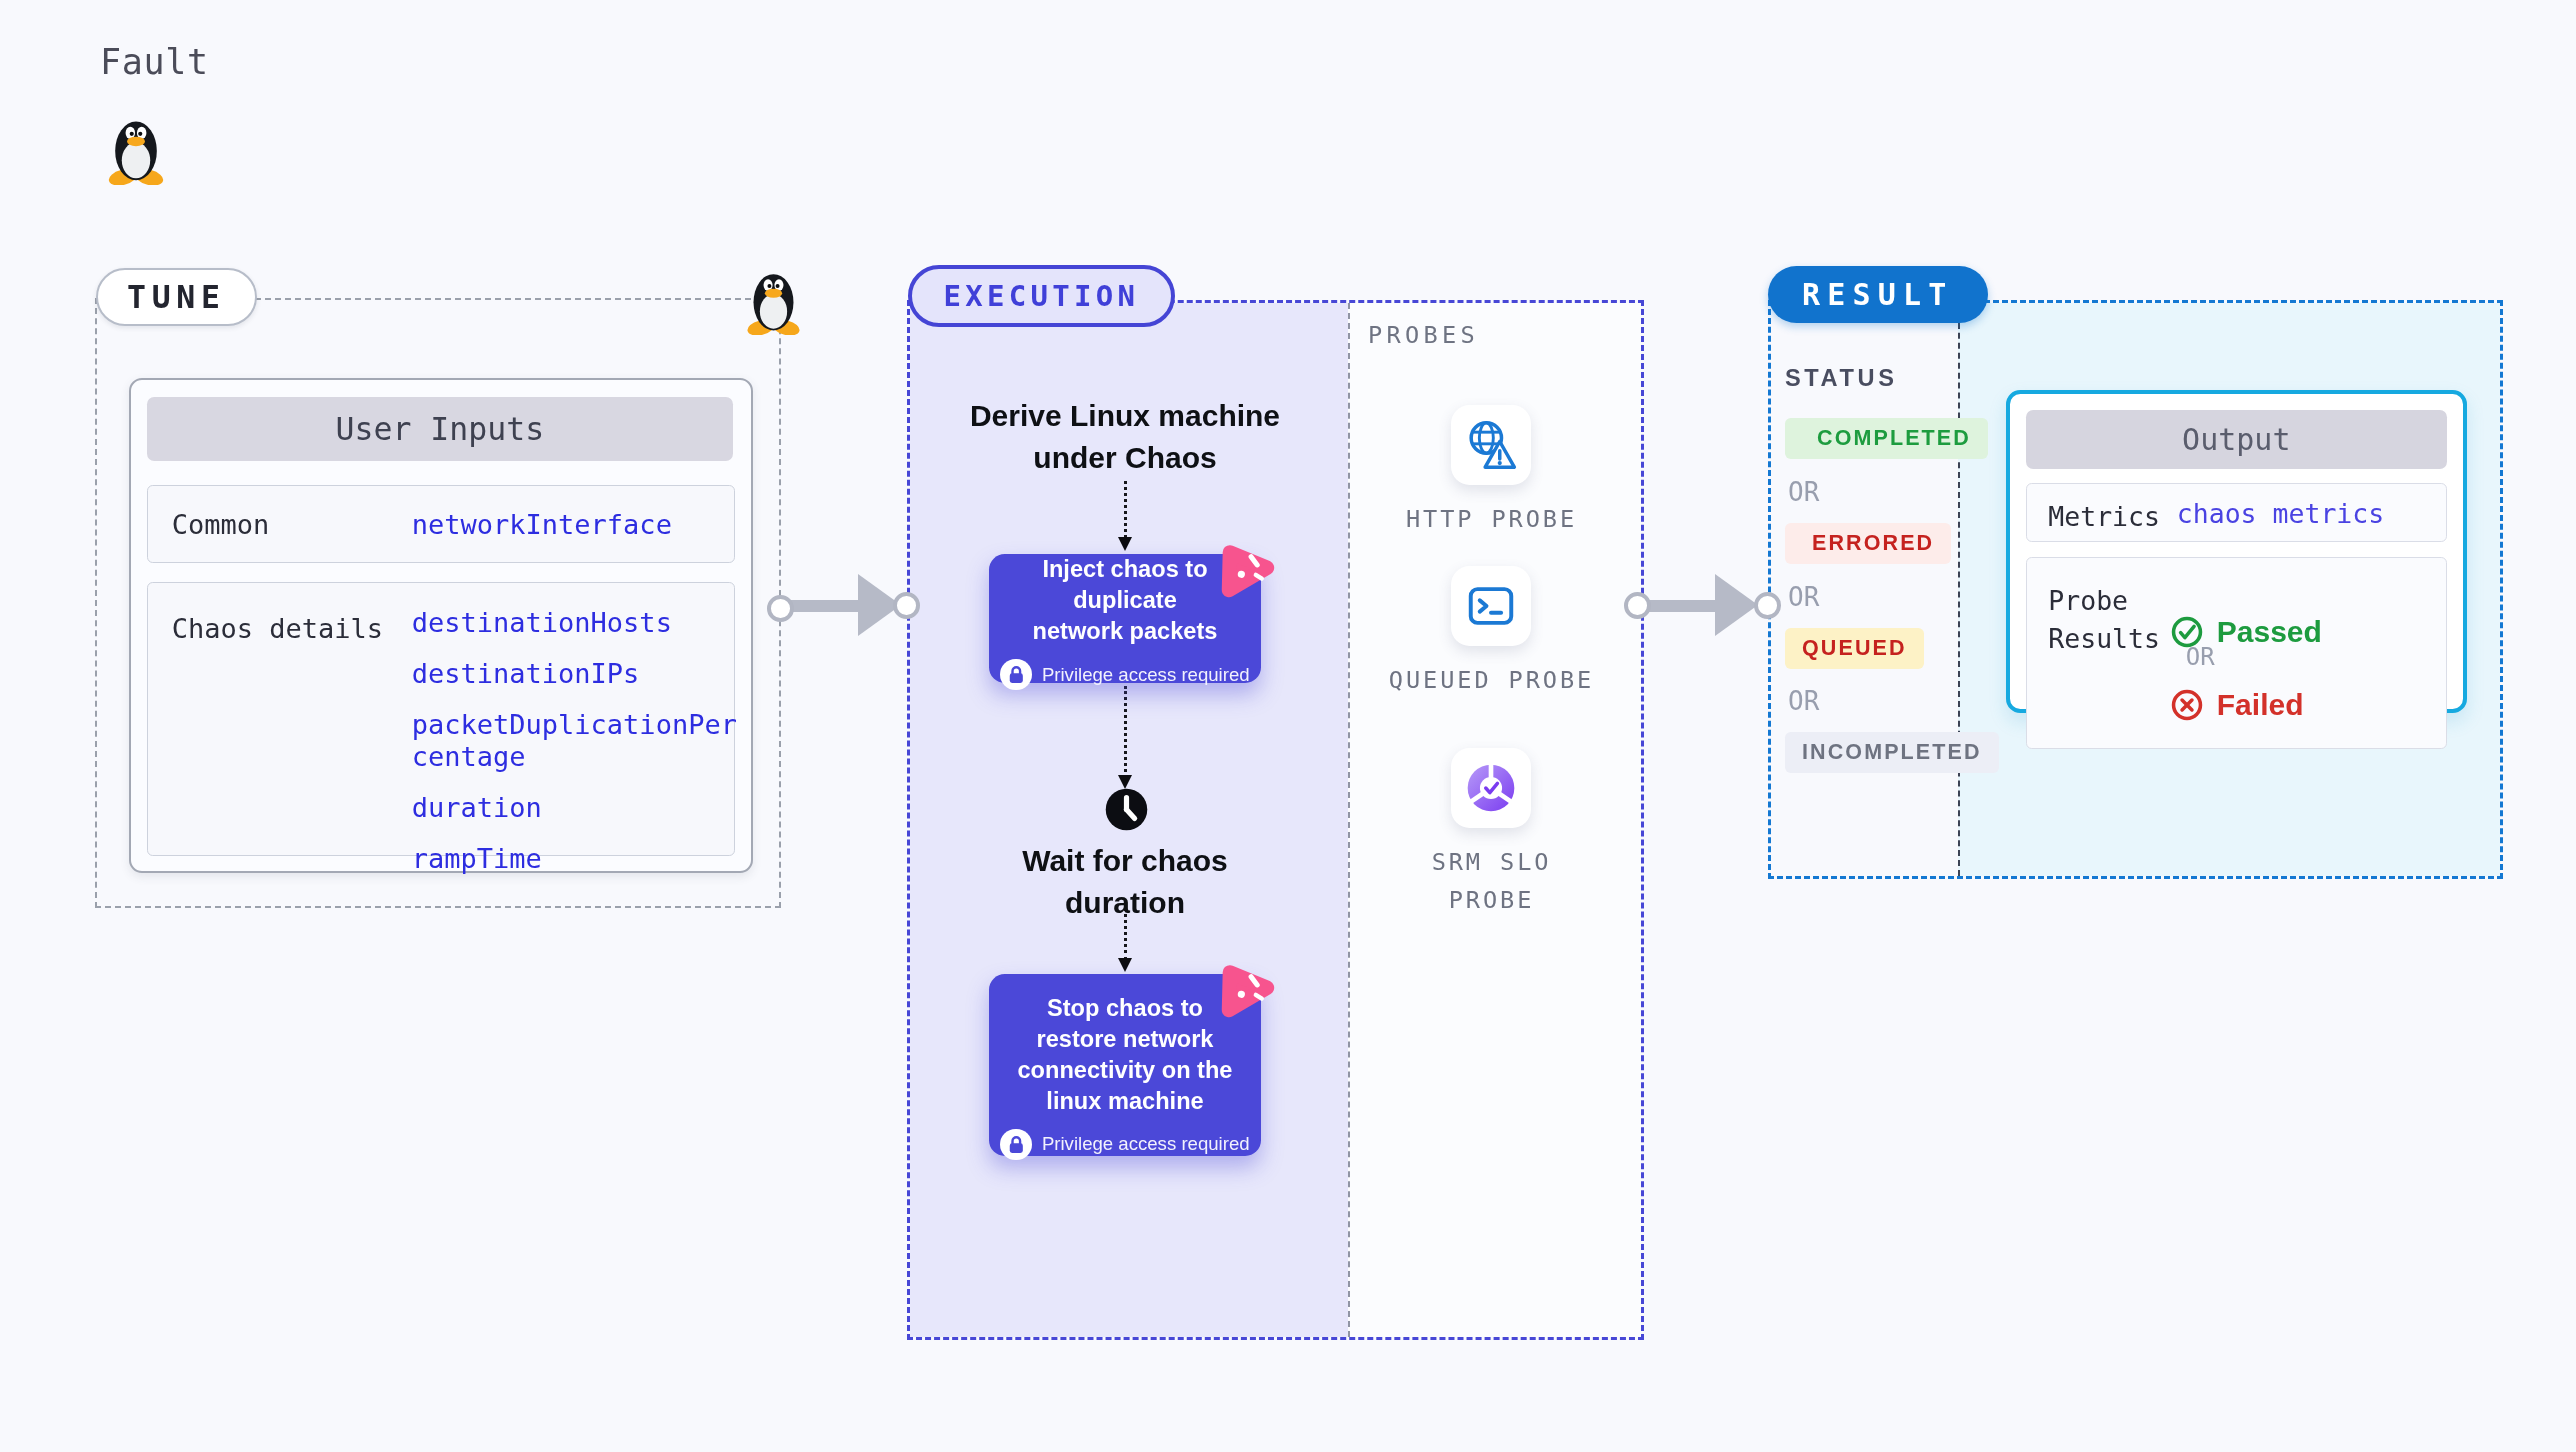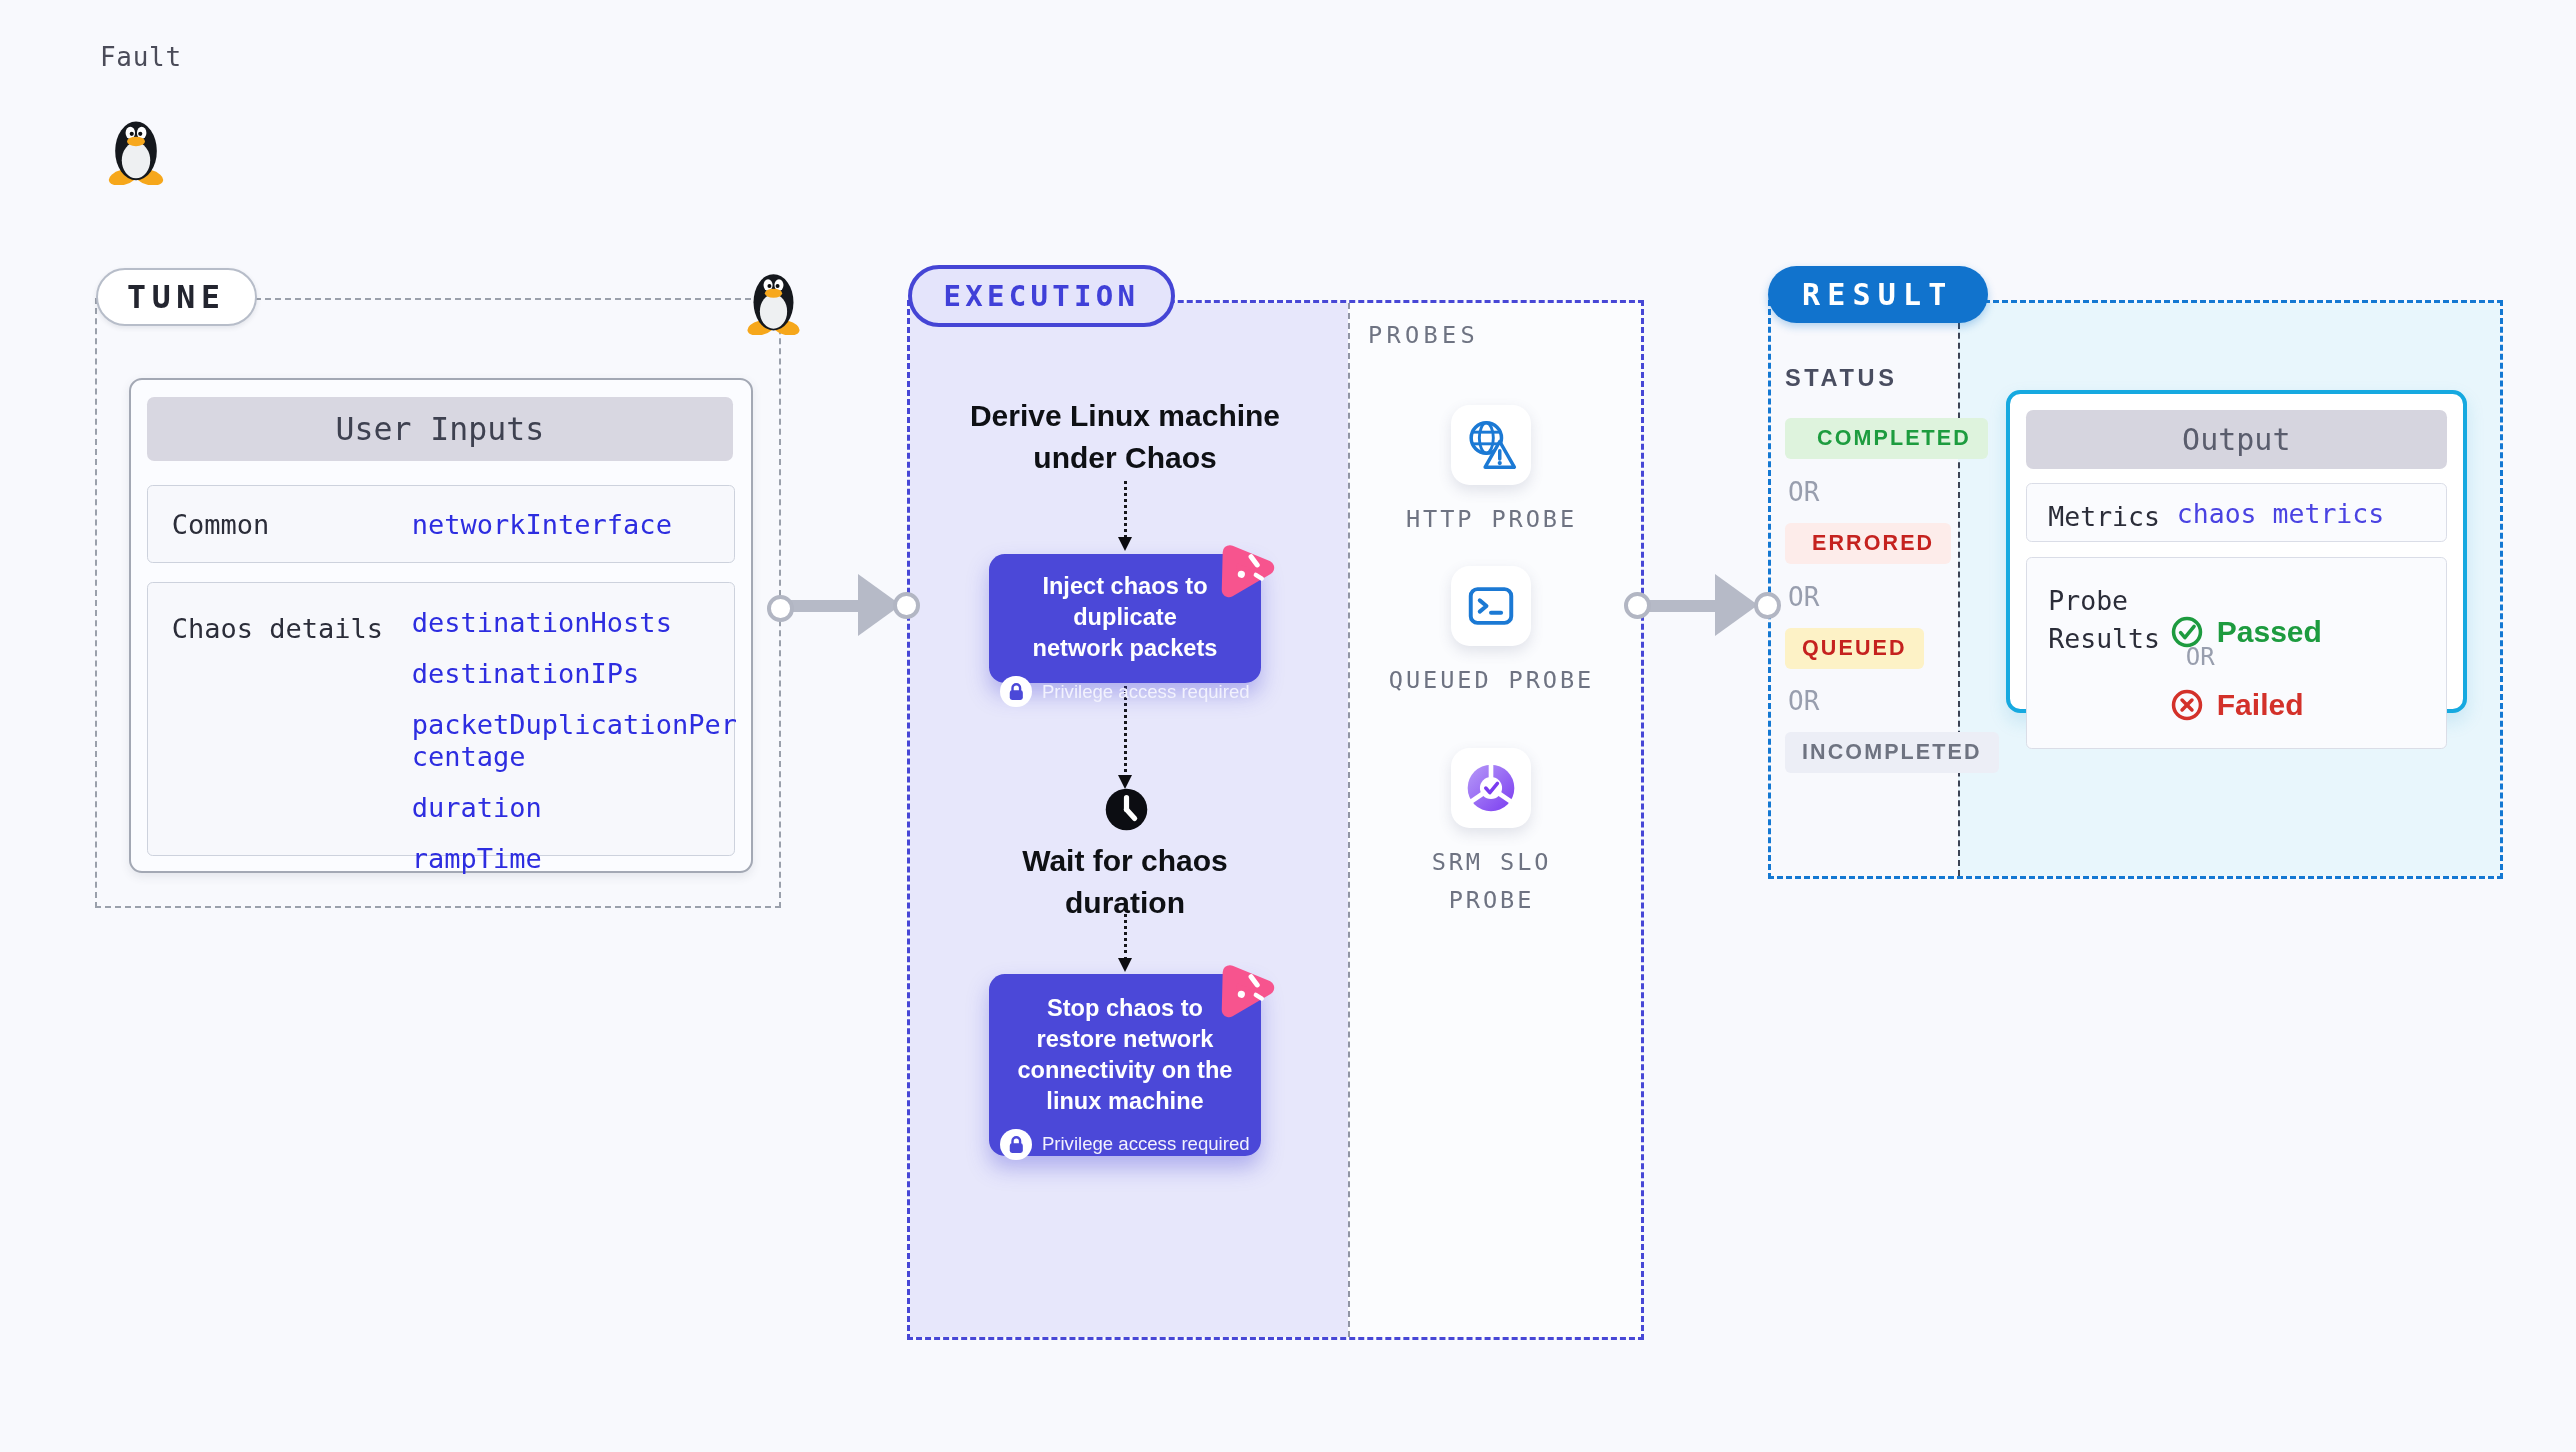--- a/index.html
+++ b/index.html
@@ -2,21 +2,21 @@
 <html style="font-size:11.5px"><head>
 <meta charset="utf-8">
 <style>
   html,body{margin:0;padding:0;background:#f8f9fd;}
   #canvas{position:relative;width:2576px;height:1452px;background:#f8f9fd;overflow:hidden;
           font-family:"Liberation Sans",sans-serif;}
   .mono{font-family:"DejaVu Sans Mono",monospace;}
   .abs{position:absolute;}
 
   
-  .fault-label{left:100px;top:42px;font-size:26px;color:#4b4c59;letter-spacing:0.7px;}
+  .fault-label{left:100px;top:42px;font-size:35px;color:#4b4c59;letter-spacing:0.7px;}
   .page-title{left:196px;top:115px;font-size:47px;font-weight:bold;color:#15171f;letter-spacing:-0.7px;}
 
   
   .pill{z-index:6;border-radius:43px;font-weight:bold;display:flex;align-items:center;justify-content:center;}
   .tune-pill{left:96px;top:268px;height:54px;padding:0 29px;background:#ffffff;border:2.1px solid #b7bdc9;
              color:#23252f;font-size:31.5px;letter-spacing:5.7px;box-shadow:0 2.1px 5.7px rgba(40,50,70,.10);}
   .exec-pill{left:908px;top:265px;height:54px;padding:0 31.5px;background:#e4e4fb;border:4.3px solid #4545d5;
              color:#4040d8;font-size:29px;letter-spacing:4.3px;}
   .result-pill{left:1768px;top:266px;height:57px;padding:0 34px;background:#1173cd;border:none;
              color:#ffffff;font-size:30px;letter-spacing:7.2px;box-shadow:0 3.6px 8.6px rgba(17,115,205,.30);}
@@ -48,21 +48,21 @@
   .exec-sep{position:absolute;left:438px;top:0;height:100%;width:0;border-left:2.1px dashed #9095a4;}
   .probes-label{left:1368px;top:321px;font-size:23.6px;color:#6e7382;letter-spacing:4.3px;z-index:3;}
   .step-text{font-weight:bold;color:#0e1014;text-align:center;white-space:pre-line;z-index:3;}
   .derive-text{left:953px;top:395px;width:344px;font-size:30px;line-height:1.4;}
   .wait-text{left:996px;top:840px;width:258px;font-size:30px;line-height:1.4;}
   .dotconn{width:0;border-left:3.6px dotted #17171c;z-index:2;}
   .arr-down{width:0;height:0;border-left:7.9px solid transparent;border-right:7.9px solid transparent;
             border-top:14.3px solid #0c0c10;z-index:2;}
   .chaos-step{width:272px;background:#4b48d8;border-radius:15.8px;z-index:4;color:#ffffff;text-align:center;
               box-shadow:0 11.5px 21.5px rgba(75,72,216,.35);}
-  .inject-box{left:989px;top:554px;height:129px;padding-top:17px;box-sizing:border-box;}
+  .inject-box{left:989px;top:554px;height:129px;box-sizing:border-box;}
   .stop-box{left:989px;top:974px;height:182px;padding-top:18.6px;box-sizing:border-box;}
   .chaos-step .t{font-size:23.6px;font-weight:bold;line-height:1.32;white-space:pre-line;}
   .priv-row{display:flex;align-items:center;justify-content:center;gap:10px;margin-top:11.5px;}
   .priv-circ{width:31.5px;height:31.5px;border-radius:50%;background:#ffffff;display:flex;align-items:center;justify-content:center;}
   .priv-txt{font-size:18.6px;color:#f2f2fd;}
   .pink-icon{width:72px;height:72px;z-index:6;}
 
   
   .probe-card{width:80px;height:80px;background:#ffffff;border-radius:18.6px;z-index:3;
               box-shadow:0 5.7px 14.3px rgba(70,80,110,.14);display:flex;align-items:center;justify-content:center;}

